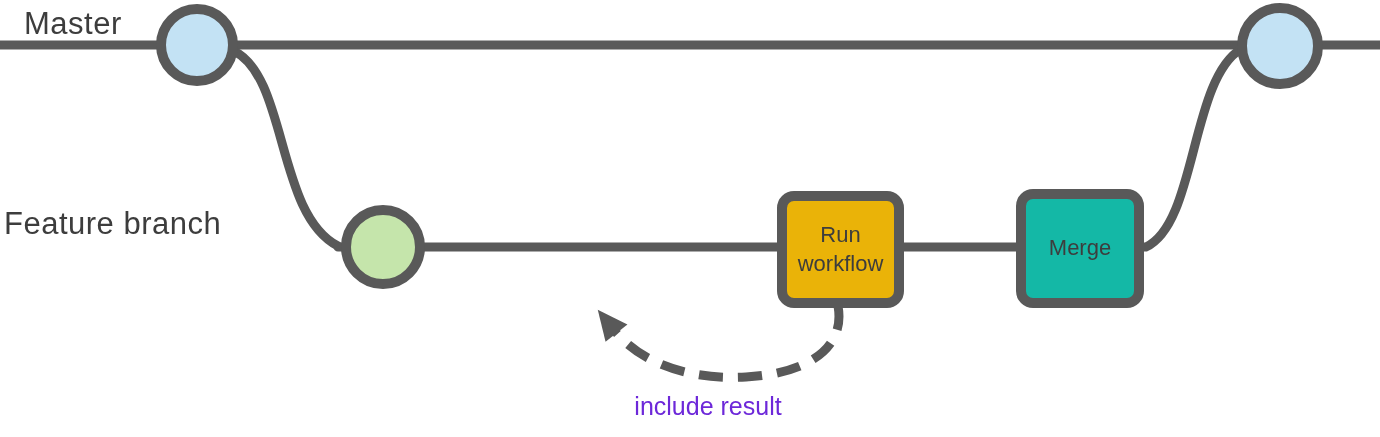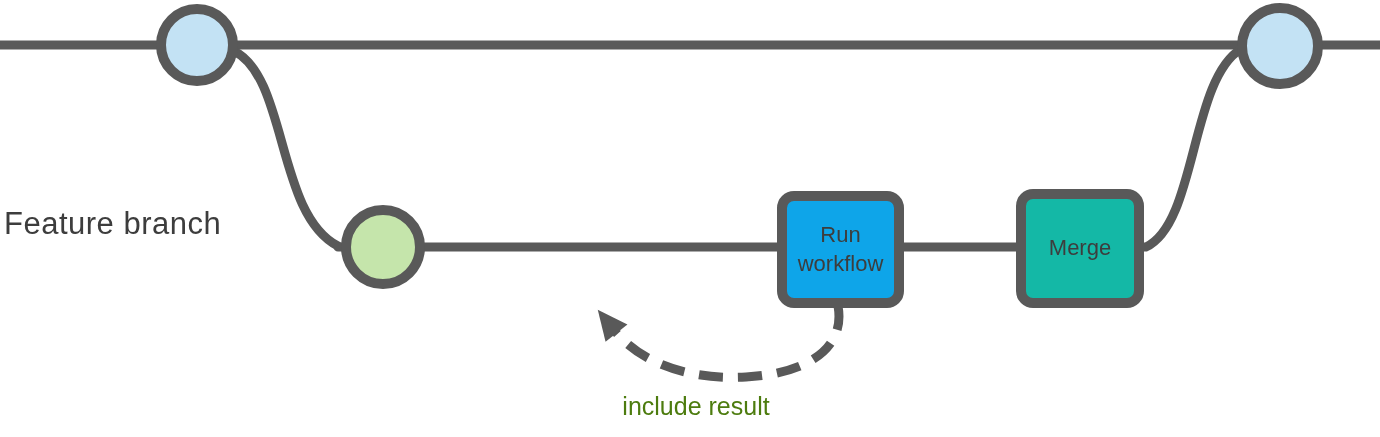--- a/index.html
+++ b/index.html
@@ -41,26 +41,26 @@
     font-size: 22px;
     line-height: 1.3;
     color: #3d3d3d;
     padding: 0 4px;
   }
   .box-create   { left: 538px; top: 191px; width: 128px; height: 117px; }
   .box-workflow { left: 777px; top: 191px; width: 127px; height: 117px; }
   .box-merge    { left: 1016px; top: 189px; width: 128px; height: 119px; }
   .annotation-label {
     position: absolute;
-    left: 576px;
+    left: 588px;
     top: 392px;
     width: 240px;
     text-align: center;
     font-size: 25px;
-    color: #4d7c0f;
+    color: #6d28d9;
   }
 </style>
 </head>
 <body>
 
 <div class="canvas">
 
   <svg width="1380" height="437" viewBox="0 0 1380 437">
     <defs>
       <marker id="arrowhead" markerUnits="userSpaceOnUse" markerWidth="34" markerHeight="34" refX="5" refY="17" orient="auto">
@@ -74,25 +74,26 @@
 
     <path d="M 338 247 H 1146 C 1197 223, 1190 80, 1241 49" stroke="#595959" stroke-width="9" fill="none" stroke-linecap="round"></path>
 
     <path d="M 838 306 C 846 350, 804 374, 746 377 C 692 380, 642 365, 614 330" stroke="#595959" stroke-width="9" fill="none" stroke-dasharray="24 15" marker-end="url(#arrowhead)"></path>
 
     <circle cx="197" cy="45" r="36" stroke="#595959" stroke-width="10" fill="#c3e2f4"></circle>
     <circle cx="383" cy="247" r="37" stroke="#595959" stroke-width="10" fill="#c5e5ab"></circle>
     <circle cx="1280" cy="46" r="38" stroke="#595959" stroke-width="10" fill="#c3e2f4"></circle>
   </svg>
 
+  <div class="branch-label label-master">Master</div>
 
   <div class="branch-label label-feature">Feature branch</div>
 
 
-  <div class="step-box box-workflow" style="background-color: #0ea5e9;">
+  <div class="step-box box-workflow" style="background-color: #eab308;">
     <span>Run workflow</span>
   </div>
 
   <div class="step-box box-merge" style="background-color: #14b8a6;">
     <span>Merge</span>
   </div>
 
   <div class="annotation-label">include result</div>
 
 </div>

